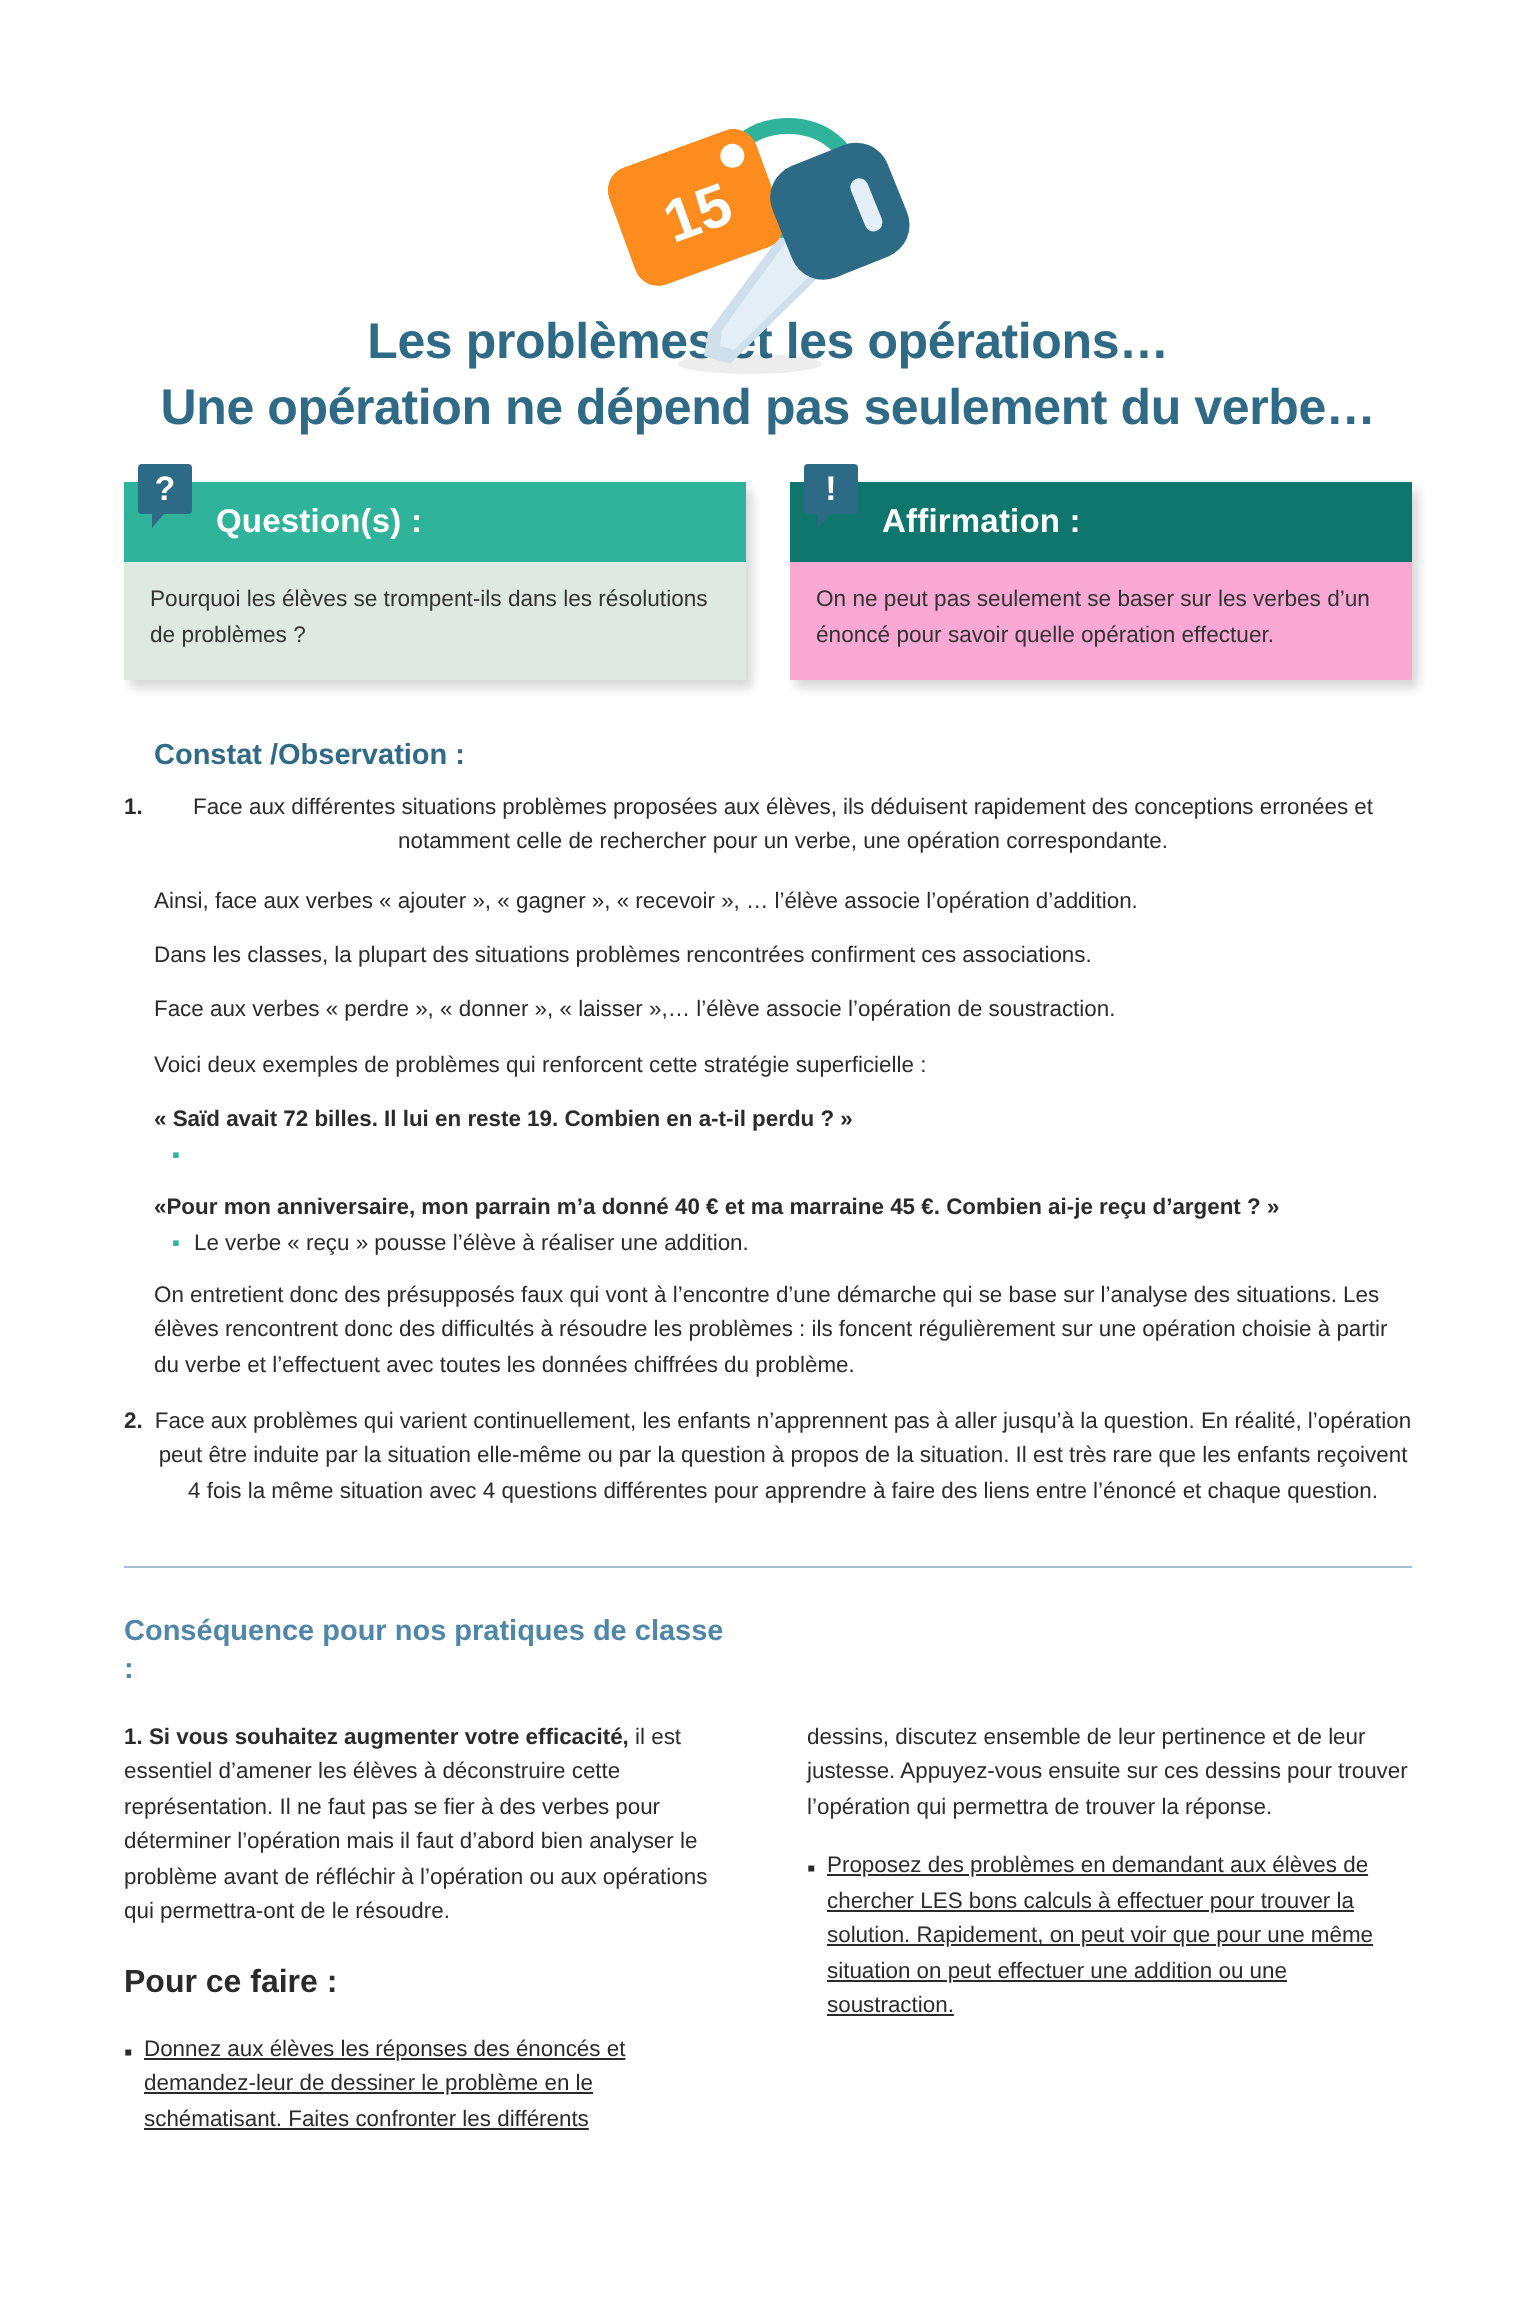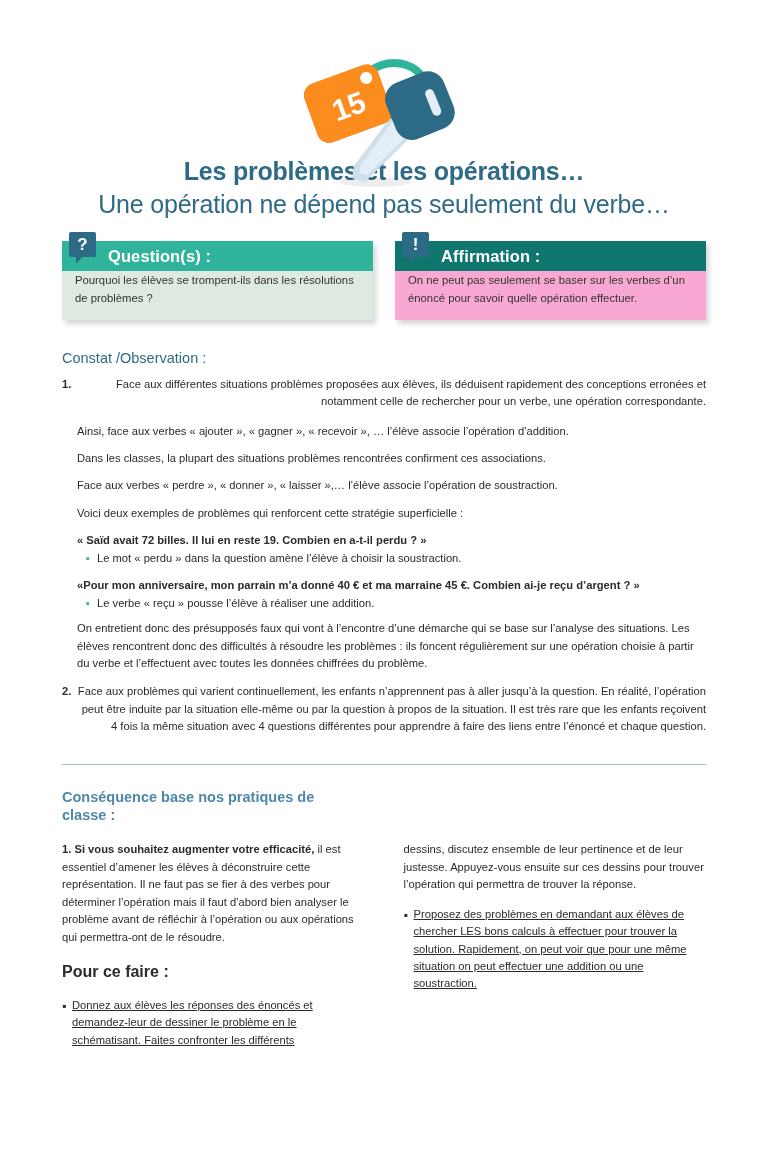--- a/index.html
+++ b/index.html
@@ -44,54 +44,54 @@
   .title-line1 {
     font-size: 25px;
     font-weight: bold;
     color: #2f6a86;
     letter-spacing: -0.2px;
     line-height: 1.22;
     margin: 0;
   }
   .title-line2 {
     font-size: 25px;
-    font-weight: normal;
+    font-weight: bold;
     color: #2f6a86;
     letter-spacing: -0.2px;
     line-height: 1.22;
     margin: 2px 0 0 0;
   }
 
   
   .callouts {
     display: flex;
     gap: 22px;
     margin-top: 22px;
     align-items: flex-start;
   }
   .callout {
     flex: 1 1 0;
     position: relative;
     box-shadow: 3px 4px 5px rgba(0,0,0,0.16);
   }
   .callout-head {
-    height: 30px;
+    height: 40px;
     display: flex;
     align-items: center;
     padding-left: 46px;
     box-sizing: border-box;
   }
   .callout-head-label {
     font-size: 16.5px;
     font-weight: bold;
     color: #ffffff;
     letter-spacing: 0.1px;
   }
   .callout-body {
-    padding: 1px 13px 13px 13px;
+    padding: 11px 13px 13px 13px;
     font-size: 11.3px;
     line-height: 1.55;
     color: #333333;
     min-height: 46px;
     box-sizing: border-box;
   }
   .callout-q .callout-head { background: #2fb39a; }
   .callout-q .callout-body { background: #dde9e1; }
   .callout-a .callout-head { background: #0f766e; }
   .callout-a .callout-body { background: #f9a8d4; }
@@ -123,41 +123,41 @@
     color: #ffffff;
     font-size: 17px;
     font-weight: bold;
     line-height: 1;
     margin-top: -1px;
   }
 
   
   .section-heading {
     font-size: 14.5px;
-    font-weight: normal;
-    color: #2f6a86;
-    margin: 30px 0 10px 0;
+    font-weight: bold;
+    color: #2f6a86;
+    margin: 30px 0 10px 15px;
   }
 
   .obs-list { margin: 0; padding: 0; list-style: none; }
   .obs-item { display: flex; margin-bottom: 2px; }
   .obs-num {
     font-weight: bold;
     font-size: 11.2px;
     width: 15px;
     flex: 0 0 15px;
     line-height: 1.55;
     color: #2b2b2b;
   }
   .obs-text {
     flex: 1;
     font-size: 11.2px;
     line-height: 1.55;
     color: #2b2b2b;
-    text-align: right;
+    text-align: center;
   }
   .para {
     font-size: 11.2px;
     line-height: 1.55;
     color: #2b2b2b;
     margin: 0 0 0 15px;
     padding-top: 10px;
   }
   .para.bold { font-weight: normal; }
   .para.tight { padding-top: 9px; }
@@ -340,41 +340,40 @@
   </ul>
 
   <p class="para">Ainsi, face aux verbes « ajouter », « gagner », « recevoir », … l’élève associe l’opération d’addition.</p>
   <p class="para">Dans les classes, la plupart des situations problèmes rencontrées confirment ces associations.</p>
   <p class="para">Face aux verbes « perdre », « donner », « laisser »,… l’élève associe l’opération de soustraction.</p>
   <p class="para bold">Voici deux exemples de problèmes qui renforcent cette stratégie superficielle :</p>
 
   <p class="example-line">« Saïd avait 72 billes. Il lui en reste 19. Combien en a-t-il perdu ? »</p>
   <div class="dash-item">
     <span class="dash-mark">▪</span>
-    <span>Le mot « perdu » dans la question amène l’élève à choisir la soustraction.</span>
   </div>
 
   <p class="example-line">«Pour mon anniversaire, mon parrain m’a donné 40 € et ma marraine 45 €. Combien ai-je reçu d’argent ? »</p>
   <div class="dash-item">
     <span class="dash-mark">▪</span>
     <span>Le verbe « reçu » pousse l’élève à réaliser une addition.</span>
   </div>
 
   <p class="para tight">On entretient donc des présupposés faux qui vont à l’encontre d’une démarche qui se base sur l’analyse des situations. Les élèves rencontrent donc des difficultés à résoudre les problèmes : ils foncent régulièrement sur une opération choisie à partir du verbe et l’effectuent avec toutes les données chiffrées du problème.</p>
 
   <ul class="obs-list" style="margin-top:11px;">
     <li class="obs-item">
       <span class="obs-num">2.</span>
       <span class="obs-text">Face aux problèmes qui varient continuellement, les enfants n’apprennent pas à aller jusqu’à la question. En réalité, l’opération peut être induite par la situation elle-même ou par la question à propos de la situation. Il est très rare que les enfants reçoivent 4 fois la même situation avec 4 questions différentes pour apprendre à faire des liens entre l’énoncé et chaque question.</span>
     </li>
   </ul>
 
   <hr class="divider">
 
-  <div class="cons-heading">Conséquence base nos pratiques de classe :</div>
+  <div class="cons-heading">Conséquence pour nos pratiques de classe :</div>
 
   <div class="cons-cols">
 
     <div class="cons-col left">
       <p class="cons-p"><b>1. Si vous souhaitez augmenter votre efficacité,</b><span> il est essentiel d’amener les élèves à déconstruire cette représentation. Il ne faut pas se fier à des verbes pour déterminer l’opération mais il faut d’abord bien analyser le problème avant de réfléchir à l’opération ou aux opérations qui permettra-ont de le résoudre.</span></p>
       <p class="cons-sub">Pour ce faire :</p>
       <ul class="cons-bullets">
         <li class="cons-bullet">
           <span class="bullet-mark">▪</span>
           <span class="bullet-text">Donnez aux élèves les réponses des énoncés et demandez-leur de dessiner le problème en le schématisant. Faites confronter les différents</span>

